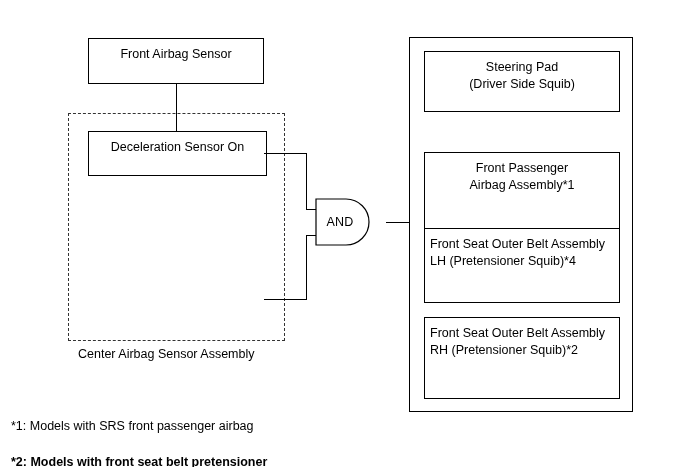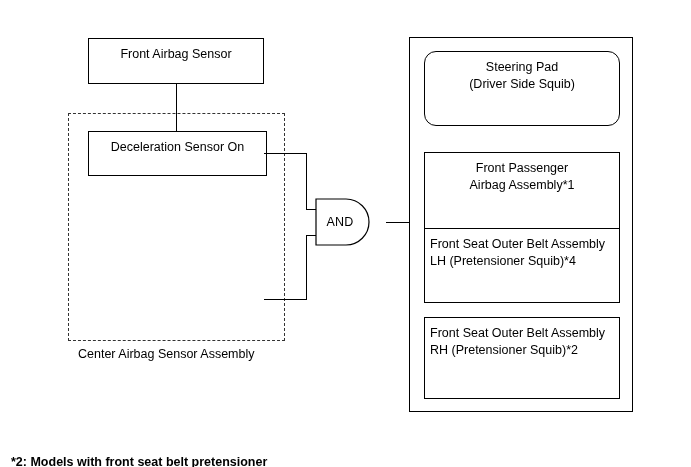--- a/index.html
+++ b/index.html
@@ -117,31 +117,32 @@
     <svg width="56" height="48" viewBox="0 0 56 48">
       <path d="M1,1 L31,1 A23,23 0 0 1 31,47 L1,47 Z" fill="#ffffff" stroke="#000000" stroke-width="1.2"></path>
     </svg>
     <div class="gate-label" style="width:50px; height:48px;">AND</div>
   </div>
 
   <div class="wire h" style="left:386px; top:194px; width:24px;"></div>
 
   <div class="outer-group" style="left:409px; top:9px; width:224px; height:375px;"></div>
 
-  <div class="box" style="left:424px; top:23px; width:196px; height:75px;border-radius:12px;">
+  <div class="box" style="left:424px; top:23px; width:196px; height:61px;">
     <div class="box-label"><span>Steering Pad</span><br><span>(Driver Side Squib)</span></div>
   </div>
 
   <div class="box" style="left:424px; top:124px; width:196px; height:95px;">
     <div class="box-label"><span>Front Passenger</span><br><span>Airbag Assembly*1</span></div>
   </div>
 
   <div class="box" style="left:424px; top:200px; width:196px; height:75px;">
     <div class="box-label left"><span>Front Seat Outer Belt Assembly</span><br><span>LH (Pretensioner Squib)*4</span></div>
   </div>
 
   <div class="box" style="left:424px; top:289px; width:196px; height:82px;">
     <div class="box-label left"><span>Front Seat Outer Belt Assembly</span><br><span>RH (Pretensioner Squib)*2</span></div>
   </div>
 
+  <div class="note" style="left:11px; top:390px;">*1: Models with SRS front passenger airbag</div>
   <div class="note" style="left:11px; top:426px;font-weight:bold;">*2: Models with front seat belt pretensioner</div>
 
 </div>
 
 </body></html>

